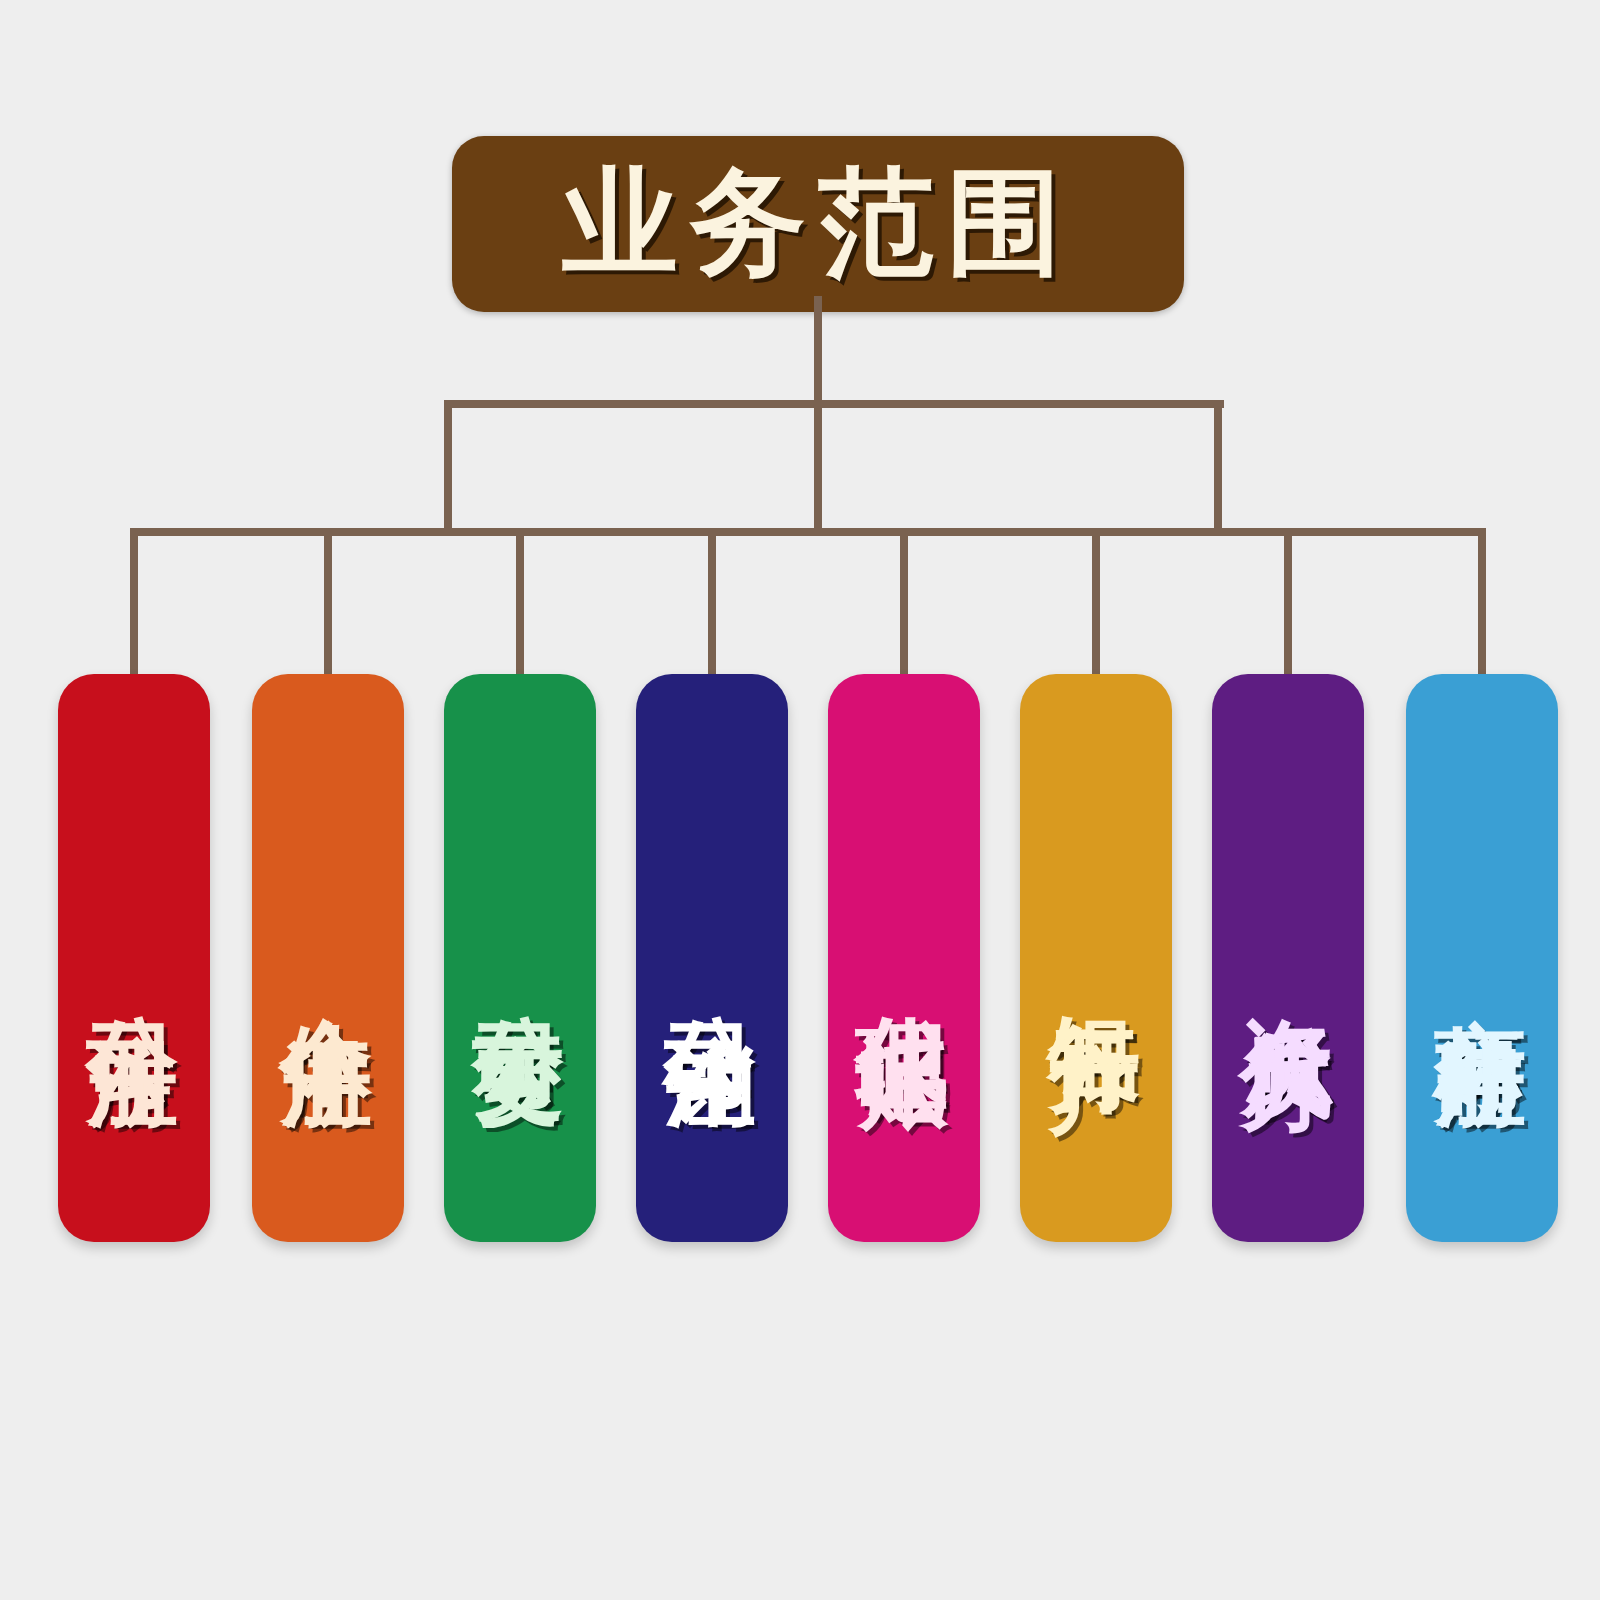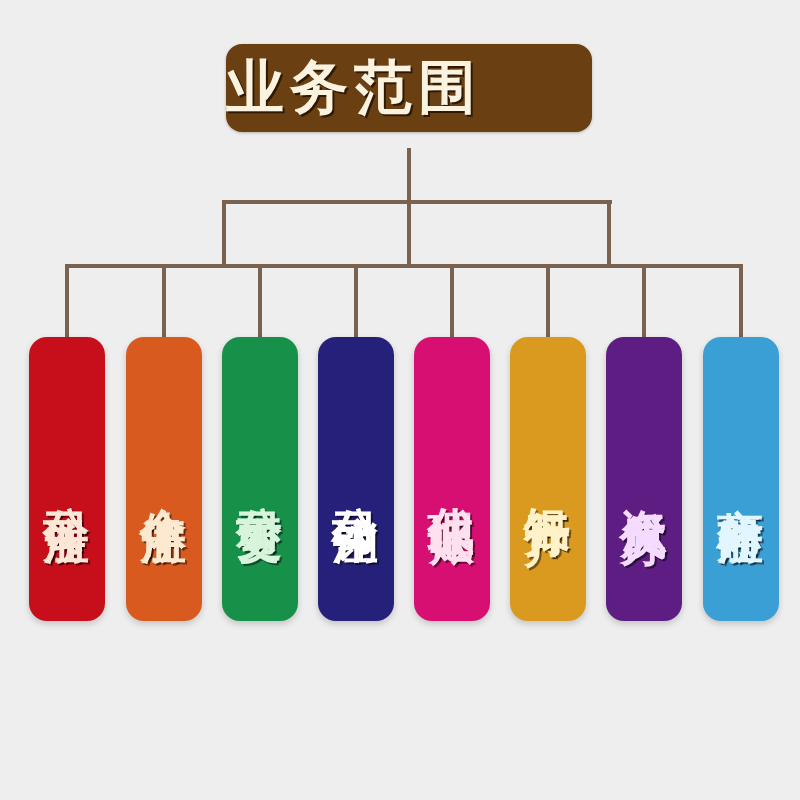--- a/index.html
+++ b/index.html
@@ -5,26 +5,26 @@
   html, body { margin: 0; padding: 0; }
   body {
     width: 800px; height: 800px;
     background: #eeeeee;
     position: relative;
     overflow: hidden;
     font-family: "DejaVu Sans", "Liberation Sans", sans-serif;
   }
   .root-box {
     position: absolute;
-    left: 226px; top: 44px;
+    left: 226px; top: 68px;
     width: 366px; height: 88px;
     background: #6a3f12;
     border-radius: 16px;
     box-shadow: 0 1px 3px rgba(0,0,0,0.25);
-    display: flex; align-items: center; 
+    display: flex; align-items: center; justify-content: center;
   }
   .root-title {
     color: #fbf3df;
     font-size: 58px;
     font-weight: bold;
     letter-spacing: 6px;
     text-shadow: 2px 2px 0 #2d1904;
   }
   .line { position: absolute; background: #7a6250; }
   .pill {

